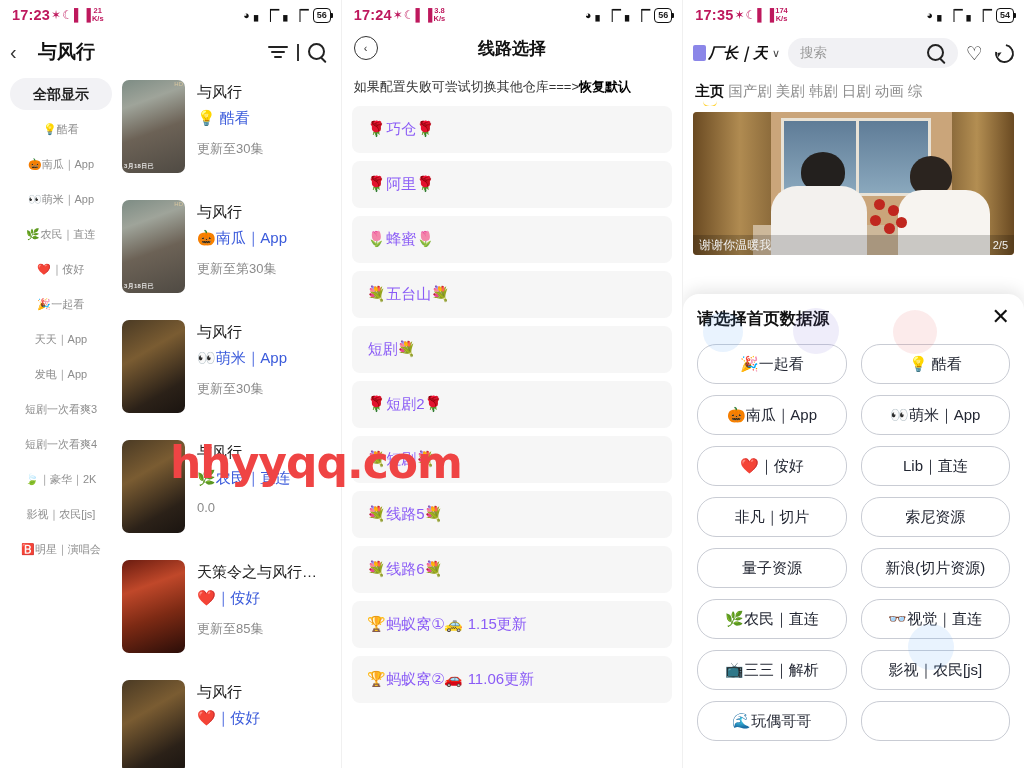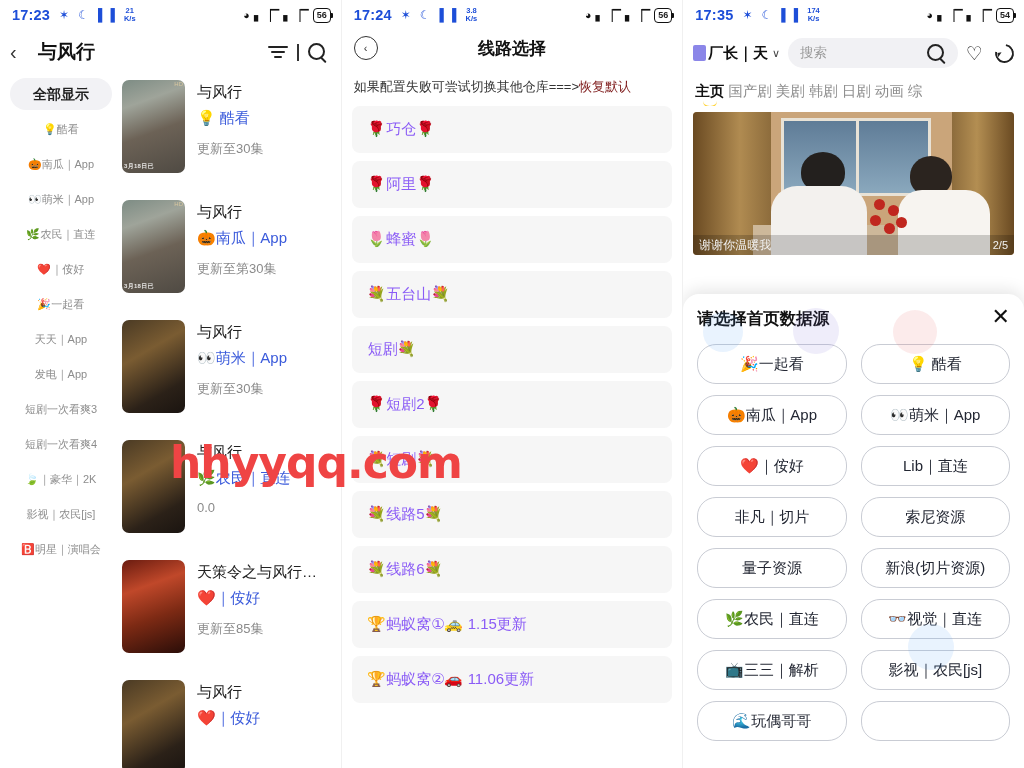--- a/index.html
+++ b/index.html
@@ -11,21 +11,21 @@
   }
   .screens{display:flex;width:1024px;height:768px;}
   .panel{position:relative;width:341.33px;height:768px;background:#fff;overflow:hidden;}
   .panel.p2{border-left:1px solid #f0f0f0;border-right:1px solid #f0f0f0;}
 
   
   .statusbar{
     height:30px;display:flex;align-items:center;justify-content:space-between;
     padding:0 10px 0 12px;box-sizing:border-box;
   }
-  .sb-left{display:flex;align-items:center;gap:9px;font-size:14px;font-weight:600;color:#1d4ed8;}
+  .sb-left{display:flex;align-items:center;gap:1px;font-size:14px;font-weight:600;color:#be185d;}
   .sb-time{letter-spacing:.2px;font-size:14.5px;}
   .sb-ic{font-size:12px;line-height:1;display:inline-block;}
   .sb-rate{font-size:7.5px;line-height:8px;text-align:center;font-weight:700;}
   .sb-right{display:flex;align-items:center;gap:4px;}
   .sb-right .glyph{font-size:11px;color:#111;font-weight:700;}
   .batt{
     border:1.6px solid #111;border-radius:4px;padding:0 3px;font-size:9px;font-weight:700;
     line-height:12px;height:13px;display:inline-block;position:relative;
   }
   .batt:after{content:"";position:absolute;right:-3px;top:4px;width:2px;height:5px;background:#111;border-radius:0 1px 1px 0;}
@@ -66,30 +66,30 @@
   .meta{flex:1;min-width:0;padding-top:2px;}
   .meta .title{font-size:15px;color:#222;line-height:20px;white-space:nowrap;overflow:hidden;text-overflow:ellipsis;}
   .meta .src{font-size:15px;color:#3b5bdb;line-height:24px;margin-top:4px;font-weight:500;}
   .meta .sub{font-size:13px;color:#8a8a8a;margin-top:10px;}
 
   
   .p2-header{height:36px;display:flex;align-items:center;padding:0 12px;box-sizing:border-box;position:relative;}
   .p2-back{width:22px;height:22px;border:1.5px solid #333;border-radius:50%;display:flex;align-items:center;justify-content:center;font-size:11px;color:#333;}
   .p2-title{position:absolute;left:0;right:0;text-align:center;font-size:17px;font-weight:700;color:#111;pointer-events:none;}
   .p2-tip{font-size:13px;color:#333;padding:12px 12px 10px 12px;line-height:18px;}
-  .p2-tip .red{color:#7f1d1d;font-weight:400;}
+  .p2-tip .red{color:#000000;font-weight:700;}
   .route-item{
     height:47px;background:#f6f6f6;border-radius:8px;margin:0 10px 8px 10px;
     display:flex;align-items:center;padding:0 16px;box-sizing:border-box;
     font-size:15px;color:#8b5cf6;
   }
 
   
   .p3-header{height:46px;display:flex;align-items:center;gap:8px;padding:0 10px;box-sizing:border-box;}
-  .p3-site{display:flex;align-items:center;gap:2px;max-width:92px;overflow:hidden;}
+  .p3-site{display:flex;align-items:center;gap:2px;max-width:92px;overflow:hidden;font-style:italic;}
   .p3-sq{width:13px;height:16px;background:#8b86e8;border-radius:2px;flex:none;}
   .p3-sitetxt{font-size:15px;font-weight:600;color:#111;white-space:nowrap;overflow:hidden;}
   .chev{font-size:11px;color:#444;margin-left:2px;}
   .p3-search{
     flex:1;height:30px;background:#f1f1f4;border-radius:15px;display:flex;align-items:center;
     justify-content:space-between;padding:0 12px;box-sizing:border-box;
   }
   .p3-search span{font-size:13.5px;color:#9a9a9a;}
   .p3-icons{display:flex;align-items:center;gap:12px;}
   .ico-heart{font-size:19px;color:#222;line-height:1;}

